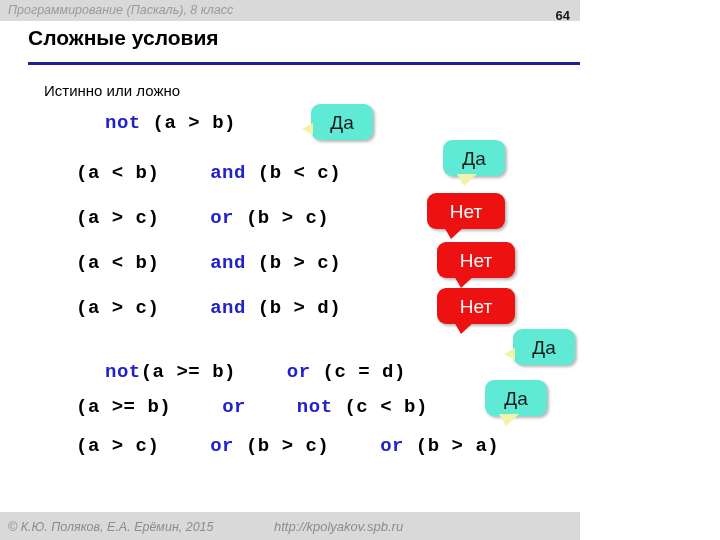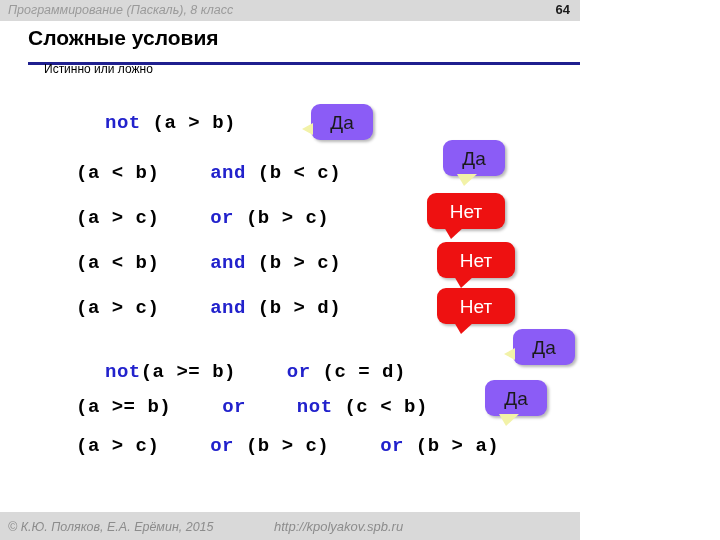--- a/index.html
+++ b/index.html
@@ -26,21 +26,21 @@
   .header-title {
     position: absolute;
     left: 8px; top: 3px;
     font-size: 12.5px;
     font-style: italic;
     color: #9a9a9a;
     white-space: nowrap;
   }
   .header-page {
     position: absolute;
-    right: 10px; top: 2px;
+    right: 10px; top: 8px;
     font-size: 13px;
     font-weight: bold;
     color: #1a1a1a;
   }
 
   
   .slide-title {
     position: absolute;
     left: 28px; top: 26px;
     font-size: 21px;
@@ -52,22 +52,22 @@
   .title-rule {
     position: absolute;
     left: 28px; top: 62px;
     width: 664px; height: 3px;
     background: #1f1f8f;
   }
 
   
   .subtitle {
     position: absolute;
-    left: 44px; top: 62px;
-    font-size: 12px;
+    left: 44px; top: 82px;
+    font-size: 15px;
     color: #000000;
     white-space: nowrap;
   }
 
   
   .expr {
     position: absolute;
     font-family: "Liberation Mono", "DejaVu Sans Mono", monospace;
     font-size: 19px;
     font-weight: bold;
@@ -82,21 +82,21 @@
     position: absolute;
     border-radius: 9px;
     display: flex;
     align-items: center;
     justify-content: center;
     font-size: 19px;
     line-height: 1;
     box-shadow: 2px 2px 3px rgba(0,0,0,0.28);
   }
   .callout.yes {
-    background: #8b5cf6;
+    background: #5eead4;
     color: #1a1a1a;
   }
   .callout.no {
     background: #ee1111;
     color: #ffffff;
   }
   .callout .tail {
     position: absolute;
     width: 0; height: 0;
   }

